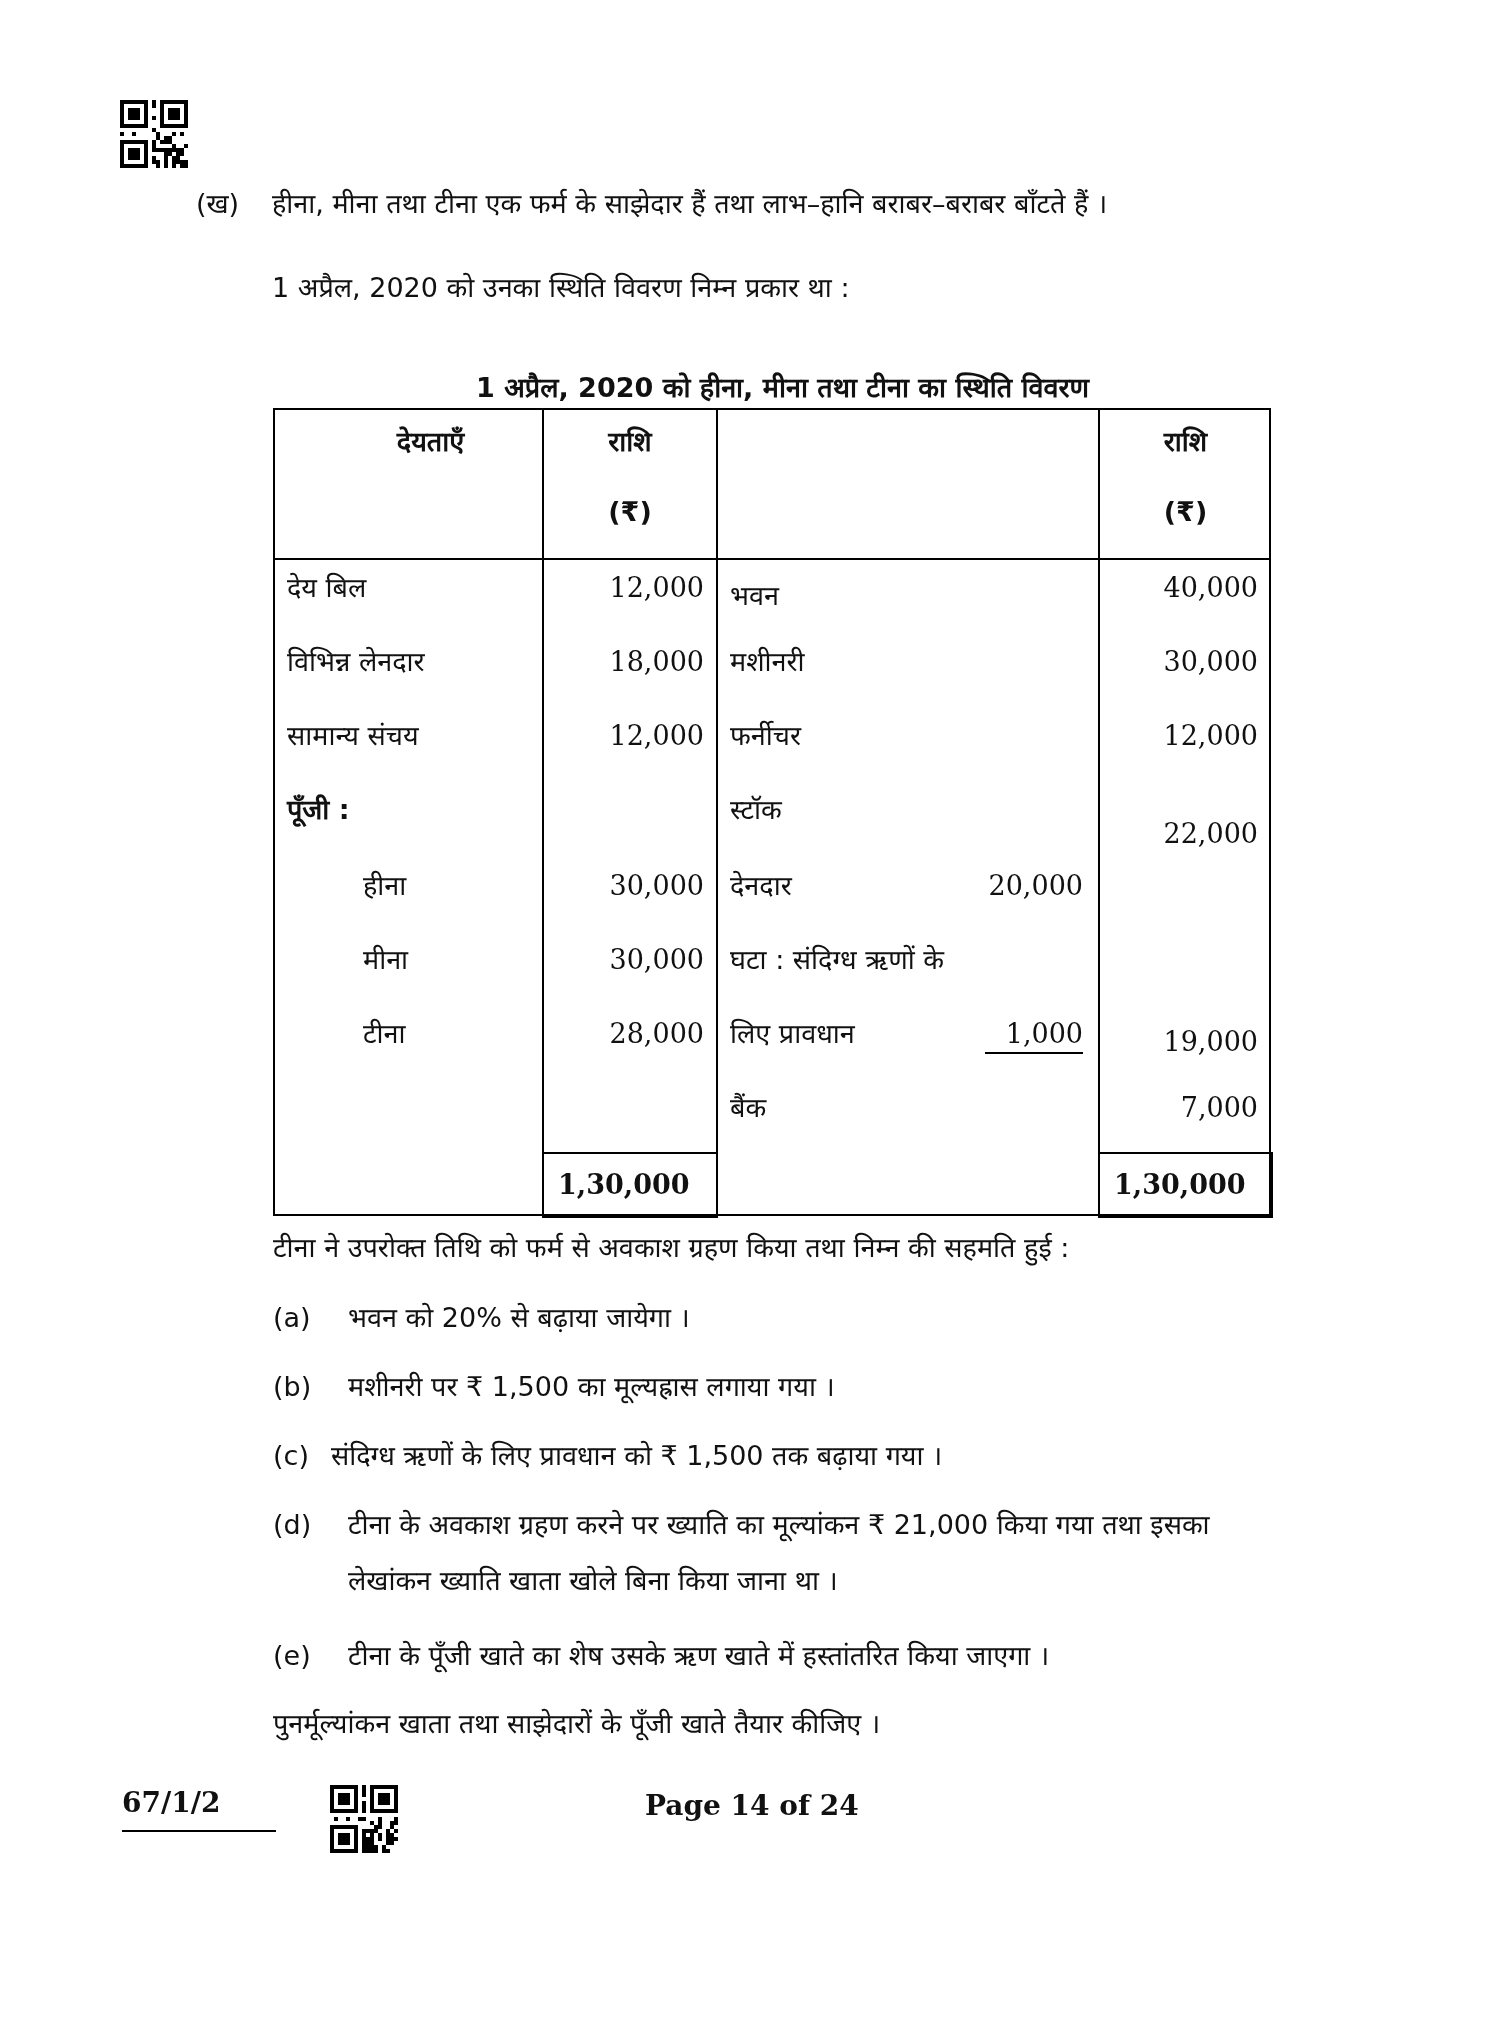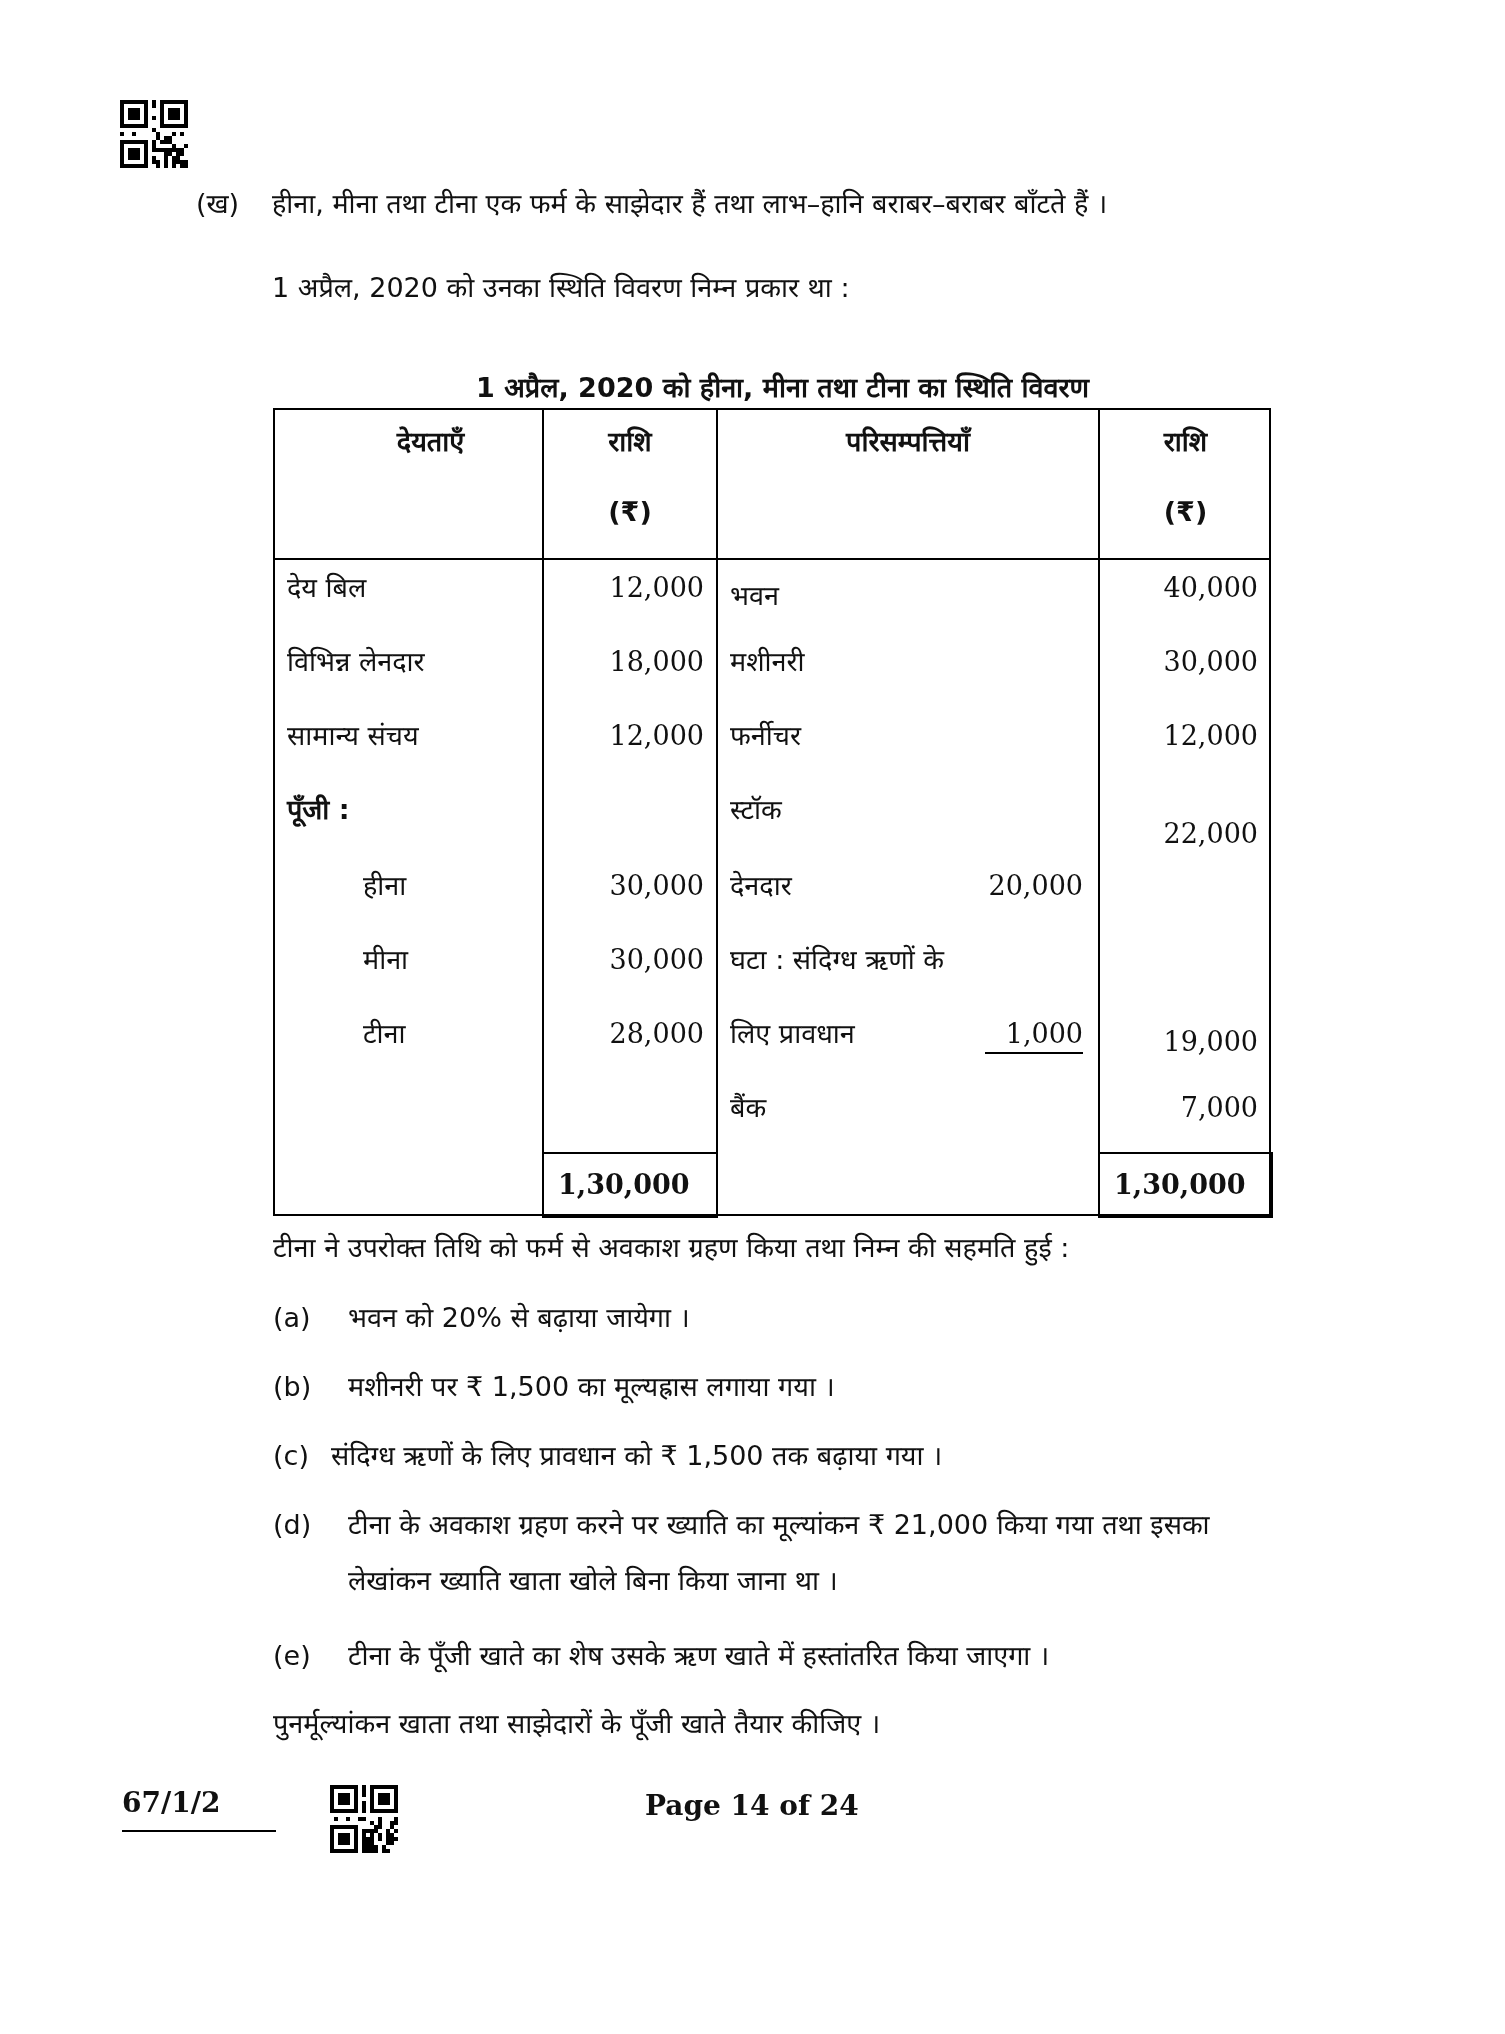--- a/index.html
+++ b/index.html
@@ -328,21 +328,20 @@
 
   <div class="vline" style="left:267px; height:806px;"></div>
   <div class="vline" style="left:441px; height:806px;"></div>
   <div class="vline" style="left:823px; height:806px;"></div>
 
   <div class="hline" style="left:0; top:148px; width:996px;"></div>
 
   <div class="cell hdr" style="left:0; width:311px; top:14px;">देयताएँ</div>
   <div class="cell hdr" style="left:269px; width:172px; top:14px;">राशि</div>
   <div class="cell hdr" style="left:269px; width:172px; top:84px;">(₹)</div>
-  <div class="cell hdr" style="left:443px; width:380px; top:14px;">परिसम्पत्तियाँ</div>
   <div class="cell hdr" style="left:825px; width:171px; top:14px;">राशि</div>
   <div class="cell hdr" style="left:825px; width:171px; top:84px;">(₹)</div>
 
   <div class="cell" style="left:12px; top:160px;">देय बिल</div>
   <div class="cell num" style="left:269px; width:160px; top:160px;">12,000</div>
 
   <div class="cell" style="left:12px; top:234px;">विभिन्न लेनदार</div>
   <div class="cell num" style="left:269px; width:160px; top:234px;">18,000</div>
 
   <div class="cell" style="left:12px; top:308px;">सामान्य संचय</div>

